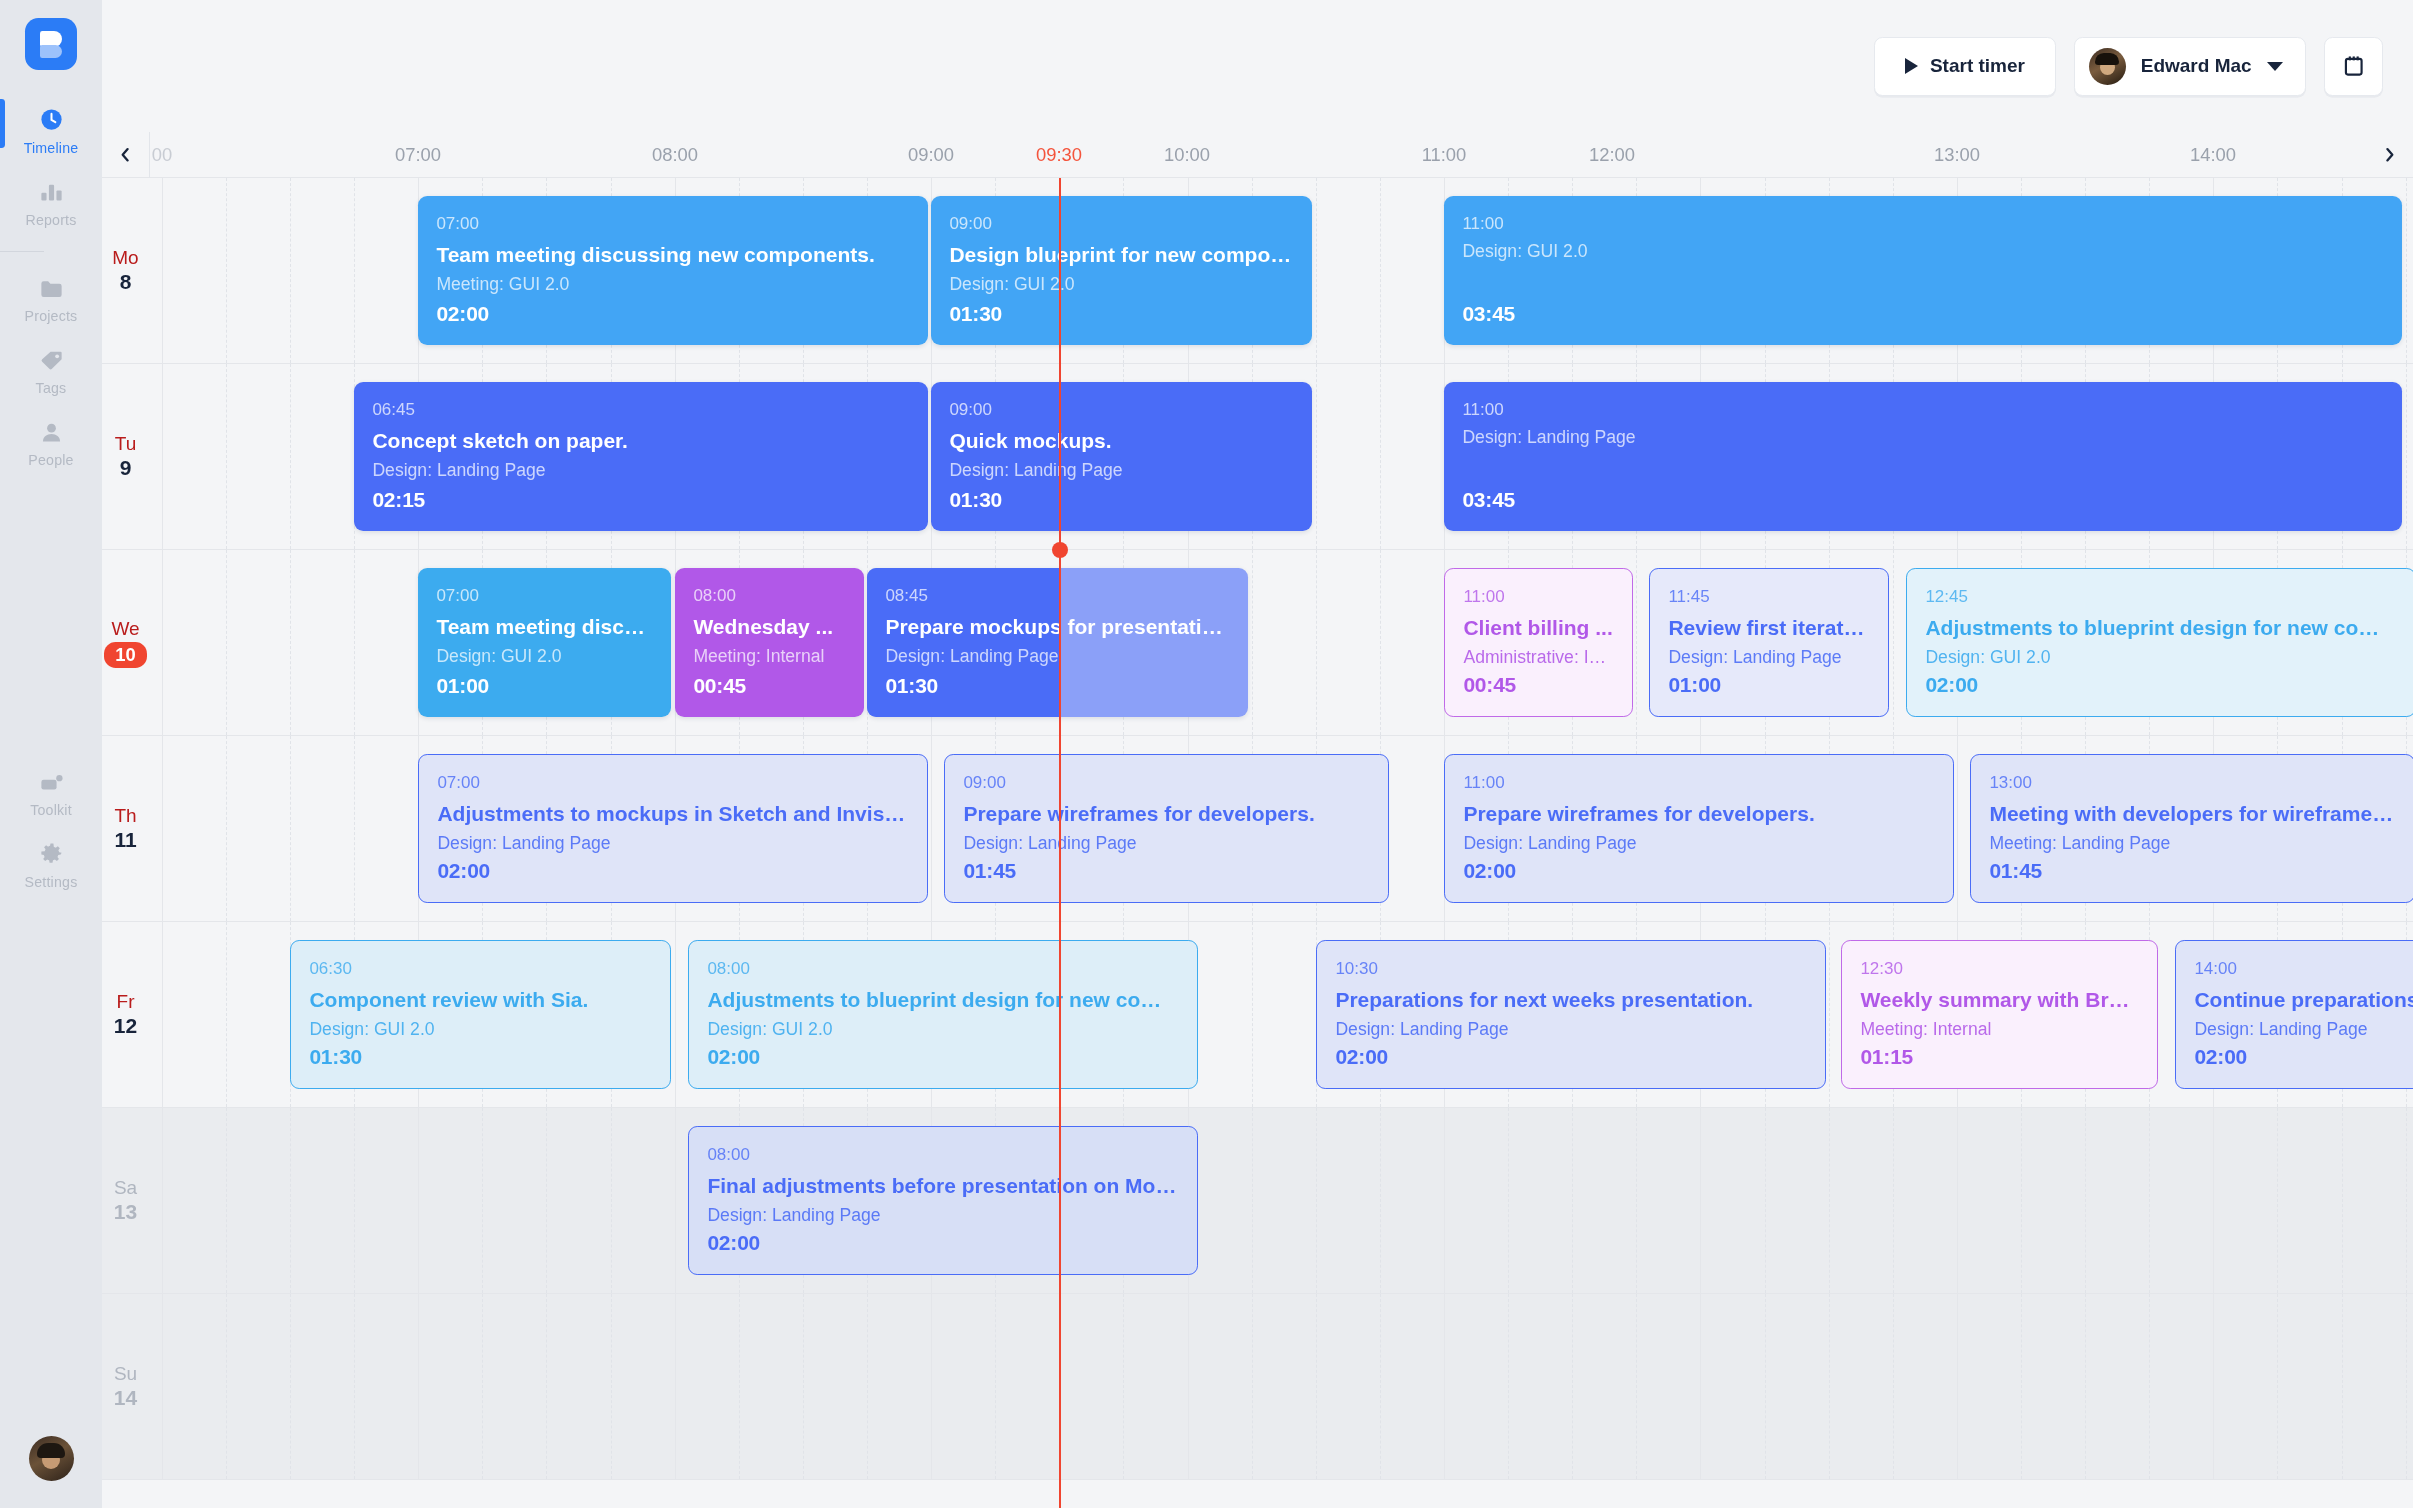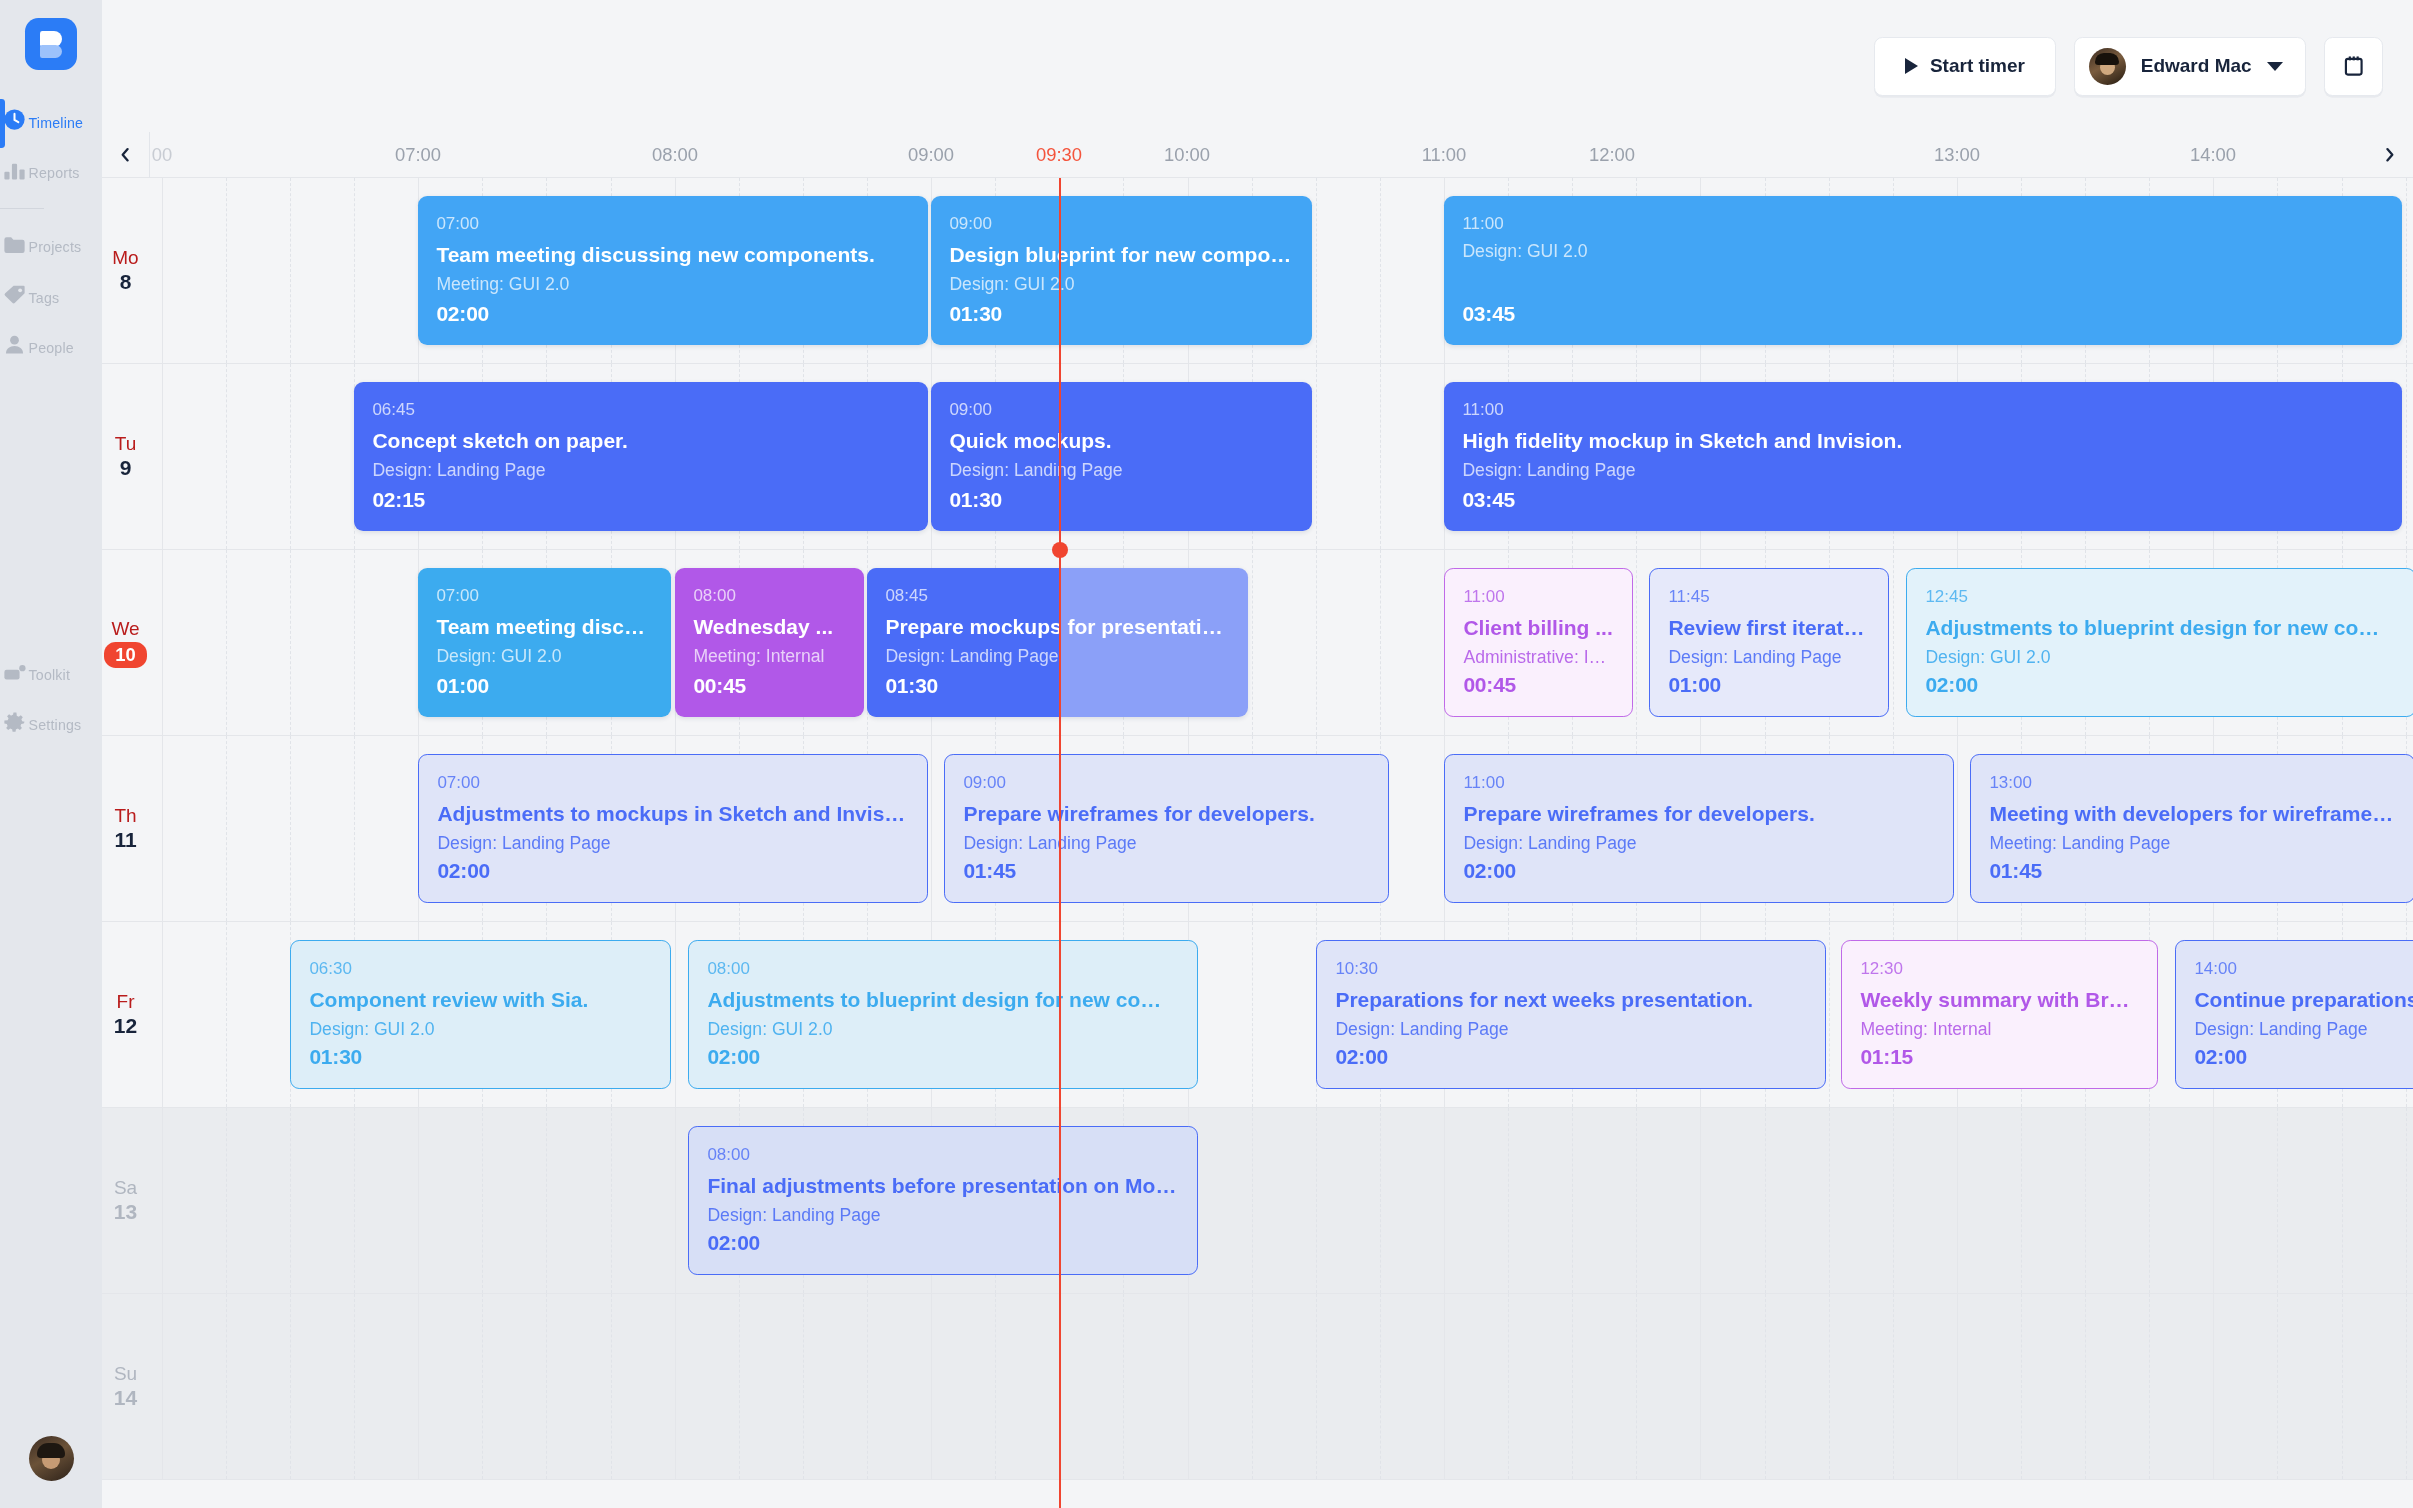--- a/index.html
+++ b/index.html
@@ -31,21 +31,21 @@
     position: absolute; left: 0; top: 0; width: 22px; height: 16px;
     background: #ffffff; border-radius: 2.5px 8.4px 8.4px 2.5px;
   }
   .brand .b-bot {
     position: absolute; left: 0; top: 14.2px; width: 22px; height: 12.6px;
     background: #9dc2fb; border-radius: 2.5px 7.5px 7.5px 2.5px;
   }
   .nav-list { margin-top: 23.5px; width: 100%; }
   .nav-item {
     width: 100%; padding: 11.7px 0 10px 0;
-    display: flex; flex-direction: row; align-items: center;
+    display: flex; flex-direction: column; align-items: center;
     cursor: pointer; position: relative;
   }
   .nav-item .nav-ico { width: 28.5px; height: 28.5px; display:flex; align-items:center; justify-content:center; }
   .nav-item .nav-ico svg { width: 27px; height: 27px; fill: #b4bac4; }
   .nav-item .nav-label {
     margin-top: 5.9px; font-size: 14.2px; color: #b4bac4; letter-spacing: 0.2px;
   }
   .nav-item.active .nav-ico svg { fill: #2b7cf6; }
   .nav-item.active .nav-label { color: #2b7cf6; }
   .nav-item.active::before {
@@ -464,21 +464,20 @@
                 <div class="ev-inner">
                   <div class="ev-start">09:00</div>
                   <div class="ev-title">Quick mockups.</div>
                   <div class="ev-proj">Design: Landing Page</div>
                 </div>
                 <div class="ev-dur">01:30</div>
               </div>
               <div class="ev solid" style="left: 1295px; width: 958px; top: 18.4px; height: 149px; background: rgb(74, 108, 247);">
                 <div class="ev-inner">
                   <div class="ev-start">11:00</div>
-                  <div class="ev-title">High fidelity mockup in Sketch and Invision.</div>
                   <div class="ev-proj">Design: Landing Page</div>
                 </div>
                 <div class="ev-dur">03:45</div>
               </div>
             </div>
           </div>
           <div class="day-row" style="height: 186px;">
             <div class="day-label">
               <span class="dow">We</span>
               <span class="today-pill">10</span>

